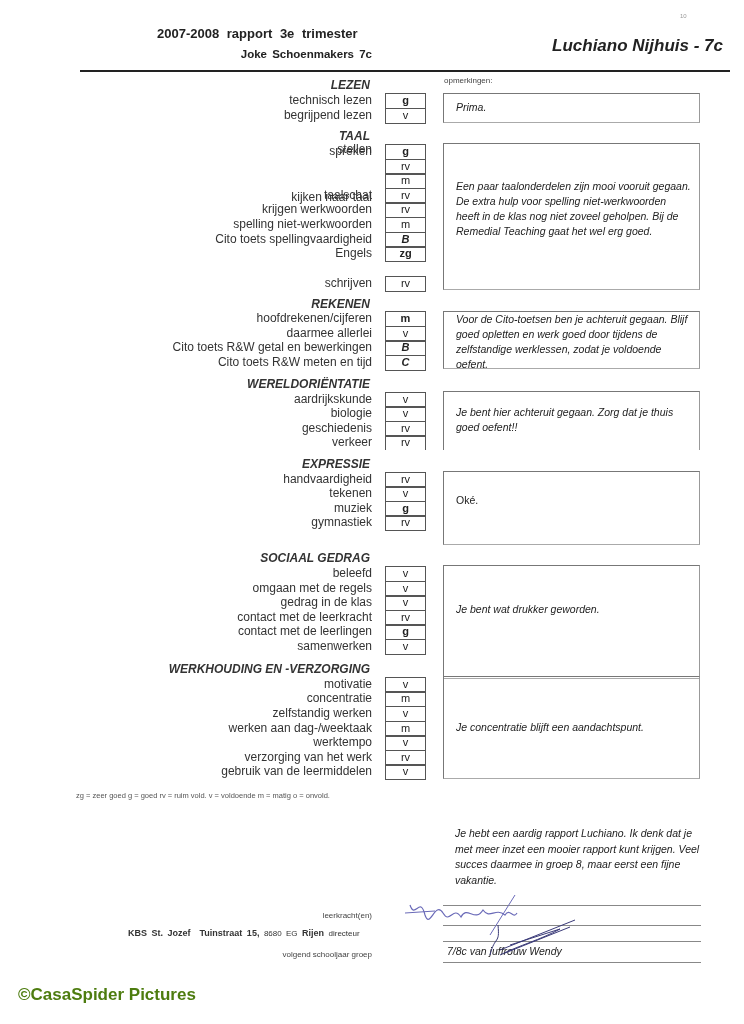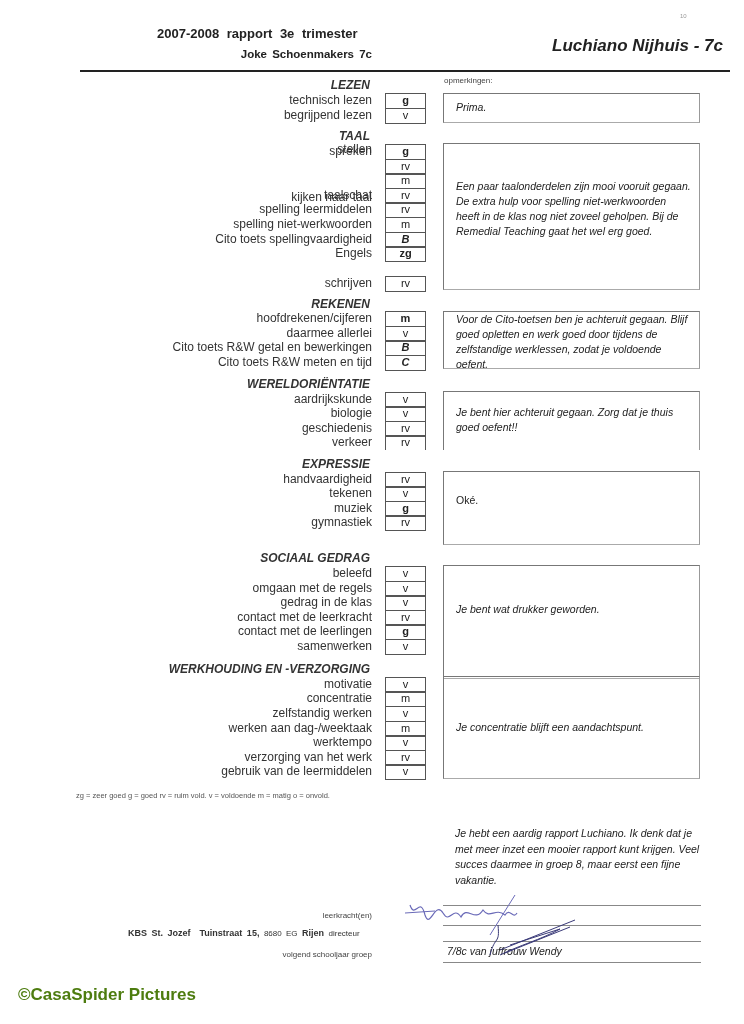--- a/index.html
+++ b/index.html
@@ -52,21 +52,21 @@
 
 <div class="abs heading" style="top:129px">TAAL</div>
 <div class="abs label" style="top:144px">spreken</div>
 <div class="abs grade g" style="top:144px">g</div>
 <div class="abs label" style="top:142px">stellen</div>
 <div class="abs grade" style="top:159px">rv</div>
 <div class="abs label" style="top:190px">kijken naar taal</div>
 <div class="abs grade" style="top:173px">m</div>
 <div class="abs label" style="top:188px">taalschat</div>
 <div class="abs grade" style="top:188px">rv</div>
-<div class="abs label" style="top:202px">spelling leermiddelen</div>
+<div class="abs label" style="top:202px">krijgen werkwoorden</div>
 <div class="abs grade" style="top:202px">rv</div>
 <div class="abs label" style="top:217px">spelling niet-werkwoorden</div>
 <div class="abs grade" style="top:217px">m</div>
 <div class="abs label" style="top:232px">Cito toets spellingvaardigheid</div>
 <div class="abs grade cap" style="top:232px">B</div>
 <div class="abs label" style="top:246px">Engels</div>
 <div class="abs grade g" style="top:246px">zg</div>
 <div class="abs label" style="top:276px">schrijven</div>
 <div class="abs grade" style="top:276px">rv</div>
 <div class="abs rbox" style="top:143px;height:147px">

